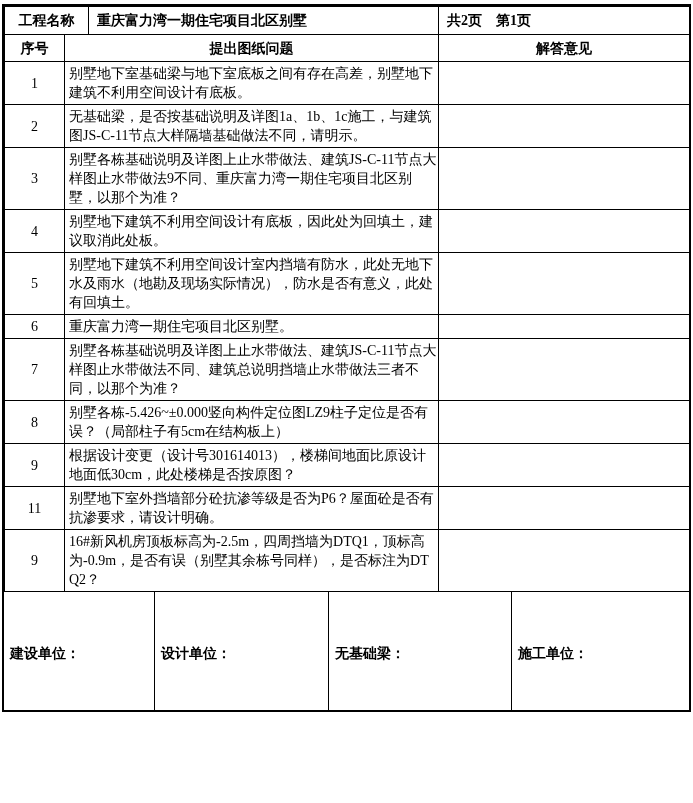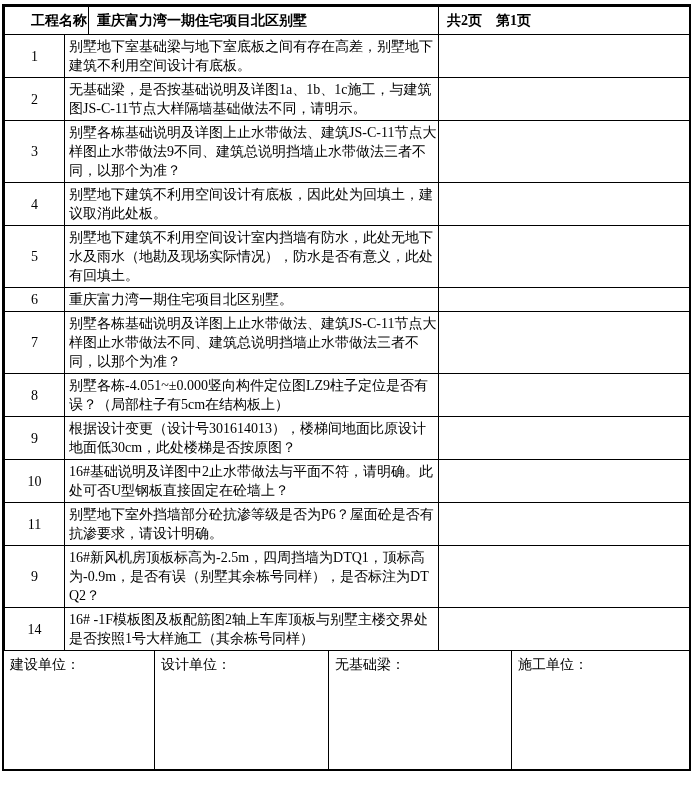--- a/index.html
+++ b/index.html
@@ -24,21 +24,21 @@
   }
   table.main td{
     border:1px solid #000;
     font-size:14px;
     line-height:19px;
     vertical-align:middle;
     overflow:hidden;
     word-break:break-all;
   }
   .b{font-weight:bold;}
-  .c{text-align:right;}
+  .c{text-align:center;}
   tr.hdr1 td{height:25px;}
   tr.hdr2 td{height:24px;}
   td.cell-project-name{padding-left:8px;margin-top:20px;}
   td.cell-pages{padding-left:8px;}
   td.no{text-align:center; font-size:14px;}
   td.q{padding:2px 1px 2px 4px;}
   td.a{padding:2px;}
   .footer{
     display:flex;
     height:118px;
@@ -47,55 +47,61 @@
   .fcell{
     position:relative;
     box-sizing:border-box;
     height:118px;
   }
   .fcell + .fcell{border-left:1px solid #000;}
   .fcell .label{
     display:block;
     padding:5px 0 0 6px;
     font-size:14px;
-    font-weight:normal;
+    font-weight:bold;
+    margin-top:48px;
   }
 </style>
 </head>
 <body>
 
 <div class="doc">
   <table class="main">
     <colgroup>
       <col style="width:60px">
       <col style="width:24px">
       <col style="width:350px">
       <col style="width:251px">
     </colgroup>
     <tbody>
       <tr class="hdr1">
         <td colspan="2" class="b c">工程名称</td>
         <td class="b cell-project-name">重庆富力湾一期住宅项目北区别墅</td>
         <td class="b cell-pages">共2页　第1页</td>
       </tr>
+      <tr class="hdr2">
+        <td class="b c">序号</td>
+        <td colspan="2" class="b c">提出图纸问题</td>
+        <td class="b c">解答意见</td>
+      </tr>
     </tbody>
     <tbody id="rows">
         <tr>
           <td class="no">1</td>
           <td class="q" colspan="2">别墅地下室基础梁与地下室底板之间有存在高差，别墅地下建筑不利用空间设计有底板。</td>
           <td class="a"></td>
         </tr>
         <tr>
           <td class="no">2</td>
           <td class="q" colspan="2">无基础梁，是否按基础说明及详图1a、1b、1c施工，与建筑图JS-C-11节点大样隔墙基础做法不同，请明示。</td>
           <td class="a"></td>
         </tr>
         <tr>
           <td class="no">3</td>
-          <td class="q" colspan="2">别墅各栋基础说明及详图上止水带做法、建筑JS-C-11节点大样图止水带做法9不同、建筑总说明挡墙止水带做法三者不同，以那个为准？</td>
+          <td class="q" colspan="2">别墅各栋基础说明及详图上止水带做法、建筑JS-C-11节点大样图止水带做法9不同、重庆富力湾一期住宅项目北区别墅，以那个为准？</td>
           <td class="a"></td>
         </tr>
         <tr>
           <td class="no">4</td>
           <td class="q" colspan="2">别墅地下建筑不利用空间设计有底板，因此处为回填土，建议取消此处板。</td>
           <td class="a"></td>
         </tr>
         <tr>
           <td class="no">5</td>
           <td class="q" colspan="2">别墅地下建筑不利用空间设计室内挡墙有防水，此处无地下水及雨水（地勘及现场实际情况），防水是否有意义，此处有回填土。</td>
@@ -106,46 +112,36 @@
           <td class="q" colspan="2">重庆富力湾一期住宅项目北区别墅。</td>
           <td class="a"></td>
         </tr>
         <tr>
           <td class="no">7</td>
           <td class="q" colspan="2">别墅各栋基础说明及详图上止水带做法、建筑JS-C-11节点大样图止水带做法不同、建筑总说明挡墙止水带做法三者不同，以那个为准？</td>
           <td class="a"></td>
         </tr>
         <tr>
           <td class="no">8</td>
-          <td class="q" colspan="2">别墅各栋-4.051~±0.000竖向构件定位图LZ9柱子定位是否有误？（局部柱子有5cm在结构板上）</td>
+          <td class="q" colspan="2">别墅各栋-5.426~±0.000竖向构件定位图LZ9柱子定位是否有误？（局部柱子有5cm在结构板上）</td>
           <td class="a"></td>
         </tr>
         <tr>
           <td class="no">9</td>
           <td class="q" colspan="2">根据设计变更（设计号301614013），楼梯间地面比原设计地面低30cm，此处楼梯是否按原图？</td>
-          <td class="a"></td>
-        </tr>
-        <tr>
-          <td class="no">10</td>
-          <td class="q" colspan="2">16#基础说明及详图中2止水带做法与平面不符，请明确。此处可否U型钢板直接固定在砼墙上？</td>
           <td class="a"></td>
         </tr>
         <tr>
           <td class="no">11</td>
           <td class="q" colspan="2">别墅地下室外挡墙部分砼抗渗等级是否为P6？屋面砼是否有抗渗要求，请设计明确。</td>
           <td class="a"></td>
         </tr>
         <tr>
           <td class="no">9</td>
           <td class="q" colspan="2">16#新风机房顶板标高为-2.5m，四周挡墙为DTQ1，顶标高为-0.9m，是否有误（别墅其余栋号同样），是否标注为DTQ2？</td>
-          <td class="a"></td>
-        </tr>
-        <tr>
-          <td class="no">14</td>
-          <td class="q" colspan="2">16#  -1F模板图及板配筋图2轴上车库顶板与别墅主楼交界处是否按照1号大样施工（其余栋号同样）</td>
           <td class="a"></td>
         </tr>
       </tbody>
   </table>
   <div class="footer" id="footer">
       <div class="fcell" style="width: 150px;">
         <span class="label">建设单位：</span>
       </div>
       <div class="fcell" style="width: 174px;">
         <span class="label">设计单位：</span>

